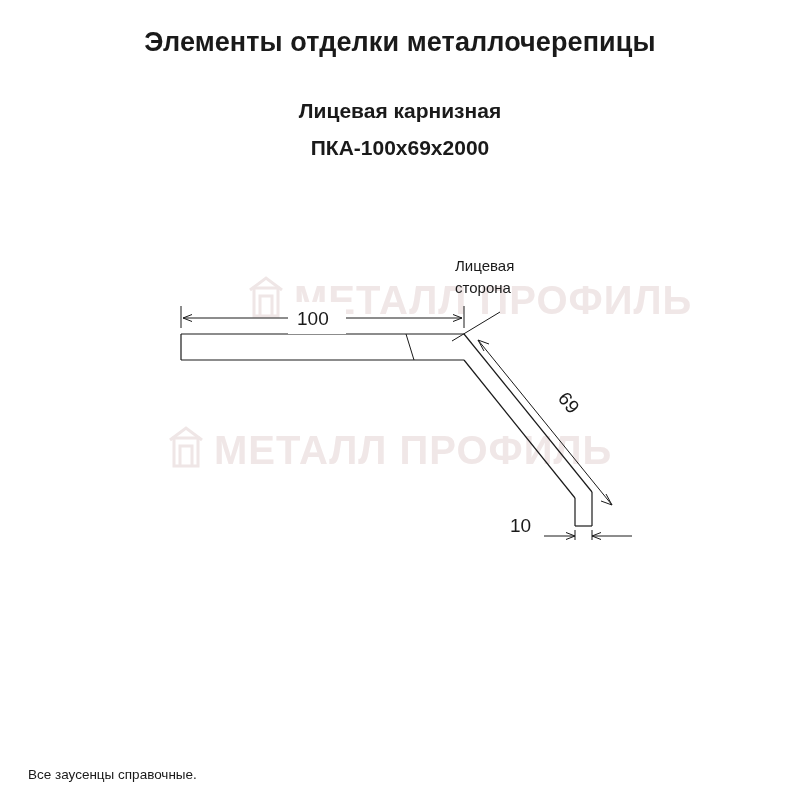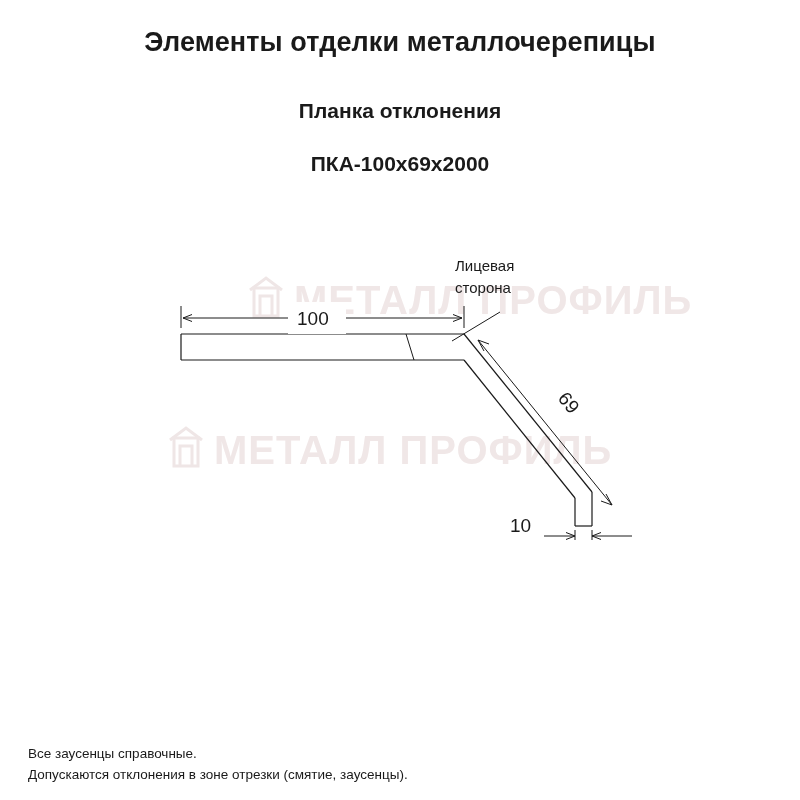--- a/index.html
+++ b/index.html
@@ -37,21 +37,21 @@
   .sub-title {
     font-size: 21px;
     font-weight: bold;
     margin: 0;
     padding-top: 40px;
     line-height: 1.25;
   }
   .sub-code {
     font-size: 21px;
     font-weight: bold;
-    margin: 16px;
+    margin: 0;
     padding-top: 10px;
     line-height: 1.25;
   }
   .drawing {
     position: absolute;
     top: 180px;
     left: 0;
     width: 800px;
     height: 430px;
   }
@@ -99,21 +99,21 @@
     fill: none;
   }
 </style>
 </head>
 <body>
 
 <div class="page">
 
   <div class="title-block">
     <div class="main-title">Элементы отделки металлочерепицы</div>
-    <div class="sub-title">Планка отклонения</div>
+    <div class="sub-title">Лицевая карнизная</div>
     <div class="sub-code">ПКА-100х69х2000</div>
   </div>
 
   <div class="drawing">
     <svg width="800" height="430" viewBox="0 0 800 430" xmlns="http://www.w3.org/2000/svg">
 
       <g opacity="1">
         <g transform="translate(248,100)">
           <path class="wm" stroke-width="3" d="M6,36 L6,8 L30,8 L30,36 Z"></path>
           <path class="wm" stroke-width="3" d="M12,36 L12,16 L24,16 L24,36"></path>
@@ -187,16 +187,15 @@
         <path class="ln-thin" d="M592,356 L601,352.5 M592,356 L601,359.5"></path>
         <rect x="506" y="330" width="38" height="30" fill="#ffffff"></rect>
         <text class="dim-text" x="510" y="352">10</text>
       </g>
 
     </svg>
   </div>
 
   <div class="footer">
     <div>Все заусенцы справочные.</div>
-    <div>Допускаются отклонения в зоне отрезки (смятие, заусенцы).</div>
   </div>
 
 </div>
 
 </body></html>

